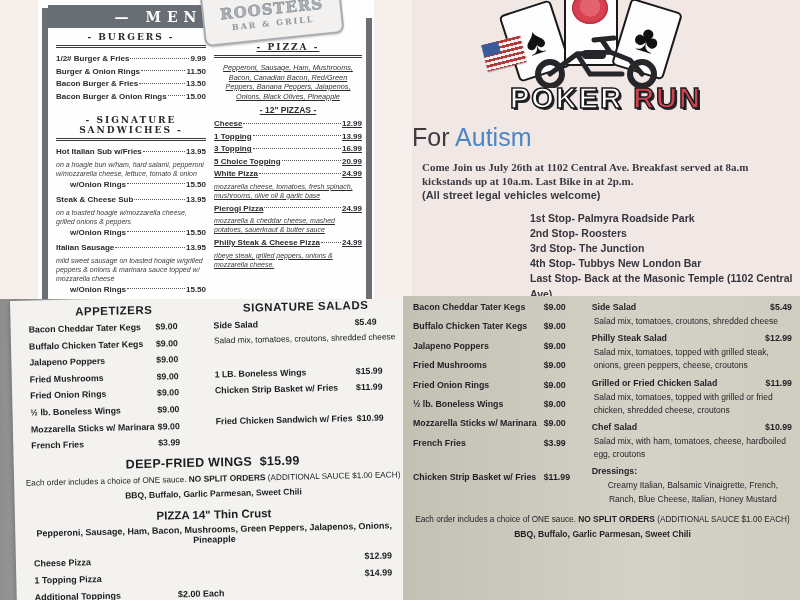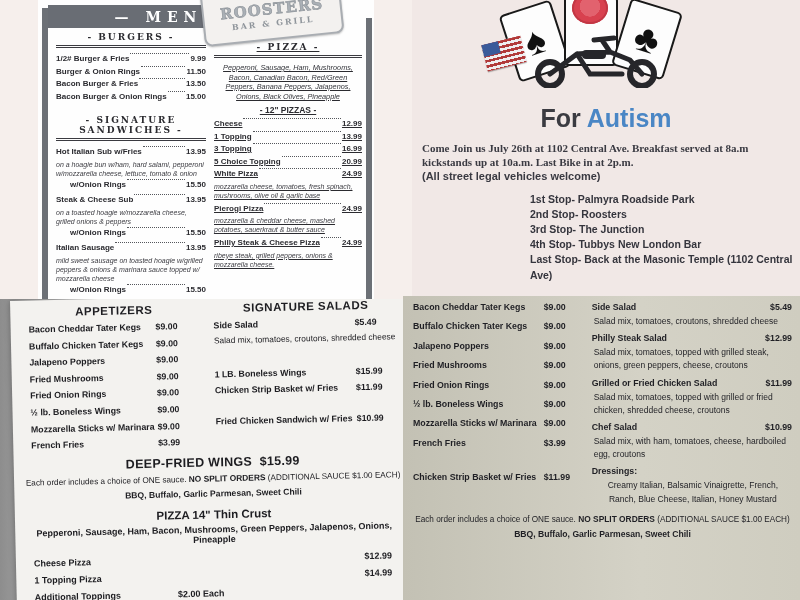--- a/index.html
+++ b/index.html
@@ -18,21 +18,21 @@
   .tl-logo{position:absolute;left:202px;top:-16px;width:136px;height:52px;background:#f3f1ef;
     border:2px solid #a9adb2;border-radius:8px;transform:rotate(-6deg);text-align:center;
     box-shadow:0 1px 2px rgba(0,0,0,.25);}
   .tl-logo .l1{margin-top:14px;font-family:"DejaVu Serif",serif;font-weight:bold;font-size:15px;
     color:#aab0b6;letter-spacing:1px;-webkit-text-stroke:.6px #8b9197;}
   .tl-logo .l2{font-family:"DejaVu Serif",serif;font-weight:bold;font-size:8px;color:#8f959b;letter-spacing:2px;}
   .tl-col1{position:absolute;left:56px;top:32px;width:150px;color:#2b2b30;}
   .tl-col2{position:absolute;left:214px;top:42px;width:148px;color:#2b2b30;text-decoration:underline;}
   .tl-h{font-family:"DejaVu Serif",serif;font-weight:bold;font-size:9px;letter-spacing:2px;
     text-align:center;border-bottom:3px double #3a3a40;padding-bottom:3px;margin-bottom:5px;}
-  .tl-row{display:flex;align-items:flex-start;font-size:8px;font-weight:bold;line-height:12.5px;}
+  .tl-row{display:flex;align-items:center;font-size:8px;font-weight:bold;line-height:12.5px;}
   .tl-lead{flex:1;border-bottom:1px dotted #55575c;margin:0 1px 2px 1px;}
   .tl-desc{font-size:7px;font-style:italic;color:#3c3c42;line-height:9px;margin:1px 0 1px 0;}
   .tl-sub{padding-left:14px;}
   .tl-sec{margin-top:12px;}
   .tl-top-list{font-size:7.3px;font-style:italic;text-align:center;line-height:9.5px;margin:3px 0 4px 0;color:#33343a;}
   .tl-size{font-size:8.5px;font-weight:bold;text-align:center;margin:2px 0 3px 0;}
   .tl-ent{margin-bottom:3px;}
 
   
   .tr{left:412px;top:0;width:388px;height:296px;background:#f1e8e6;color:#34343c;}
@@ -45,21 +45,21 @@
   .chip{position:absolute;left:160px;top:-8px;width:36px;height:32px;border-radius:50%;
     background:radial-gradient(circle at 50% 45%, #e2626e 0 40%, #d8414f 41% 100%);
     box-shadow:0 0 0 2px #c23744 inset;}
   .flag{position:absolute;left:72px;top:40px;width:40px;height:27px;transform:rotate(-14deg);
     background:repeating-linear-gradient(#b23a3a 0 2.6px,#efeef0 2.6px 5.2px);box-shadow:0 1px 1px rgba(0,0,0,.3);}
   .flag .canton{position:absolute;left:0;top:0;width:17px;height:12px;background:#3a5a9a;}
   .moto{position:absolute;left:110px;top:34px;width:150px;height:54px;}
   .tr-title{text-align:center;font-weight:bold;font-size:29px;letter-spacing:2px;margin-top:-6px;}
   .tr-title .poker{color:#fff;-webkit-text-stroke:1.6px #17171a;text-shadow:2px 2px 0 #2a2a2e;}
   .tr-title .run{color:#cc4450;-webkit-text-stroke:1.4px #17171a;text-shadow:2px 2px 0 #2a2a2e;}
-  .tr-for{text-align:center;font-size:25px;font-weight:bold;margin-top:16px;}
+  .tr-for{font-size:25px;font-weight:normal;margin-top:8px;}
   .tr-for .for{color:#3b3b41;}
   .tr-for .autism{color:#4a86c5;}
   .tr-intro{margin:8px 6px 0 10px;font-size:11px;font-weight:bold;color:#3a3a42;line-height:1.3;font-family:Liberation Serif, serif;}
   .tr-intro2{margin:0 6px 0 10px;font-size:11px;font-weight:bold;color:#3a3a42;}
   .tr-stops{margin:10px 0 0 118px;font-size:10.5px;font-weight:bold;line-height:1.45;color:#35353d;}
 
   
   .bl{left:0;top:299px;width:403px;height:301px;background:linear-gradient(90deg,#8d8d8d,#c9c9c9 20%,#d9d9d9);}
   .bl-paper{position:absolute;left:10px;top:2px;width:398px;height:302px;background:#f3f2ef;
     transform:rotate(-1.3deg);transform-origin:top left;box-shadow:0 0 6px rgba(0,0,0,.35);
@@ -254,20 +254,24 @@
       <div class="flag">
           <div class="canton"></div>
         </div>
       <svg class="moto" viewBox="0 0 150 54">
         <circle cx="28" cy="40" r="12" fill="none" stroke="#26262a" stroke-width="6"></circle>
         <circle cx="120" cy="40" r="12" fill="none" stroke="#26262a" stroke-width="6"></circle>
         <path d="M28 40 L55 20 L88 18 L108 26 L120 40 M55 20 L68 40 L100 40 M88 18 L80 6 M72 6 L92 4" fill="none" stroke="#26262a" stroke-width="5" stroke-linecap="round"></path>
         <rect x="60" y="16" width="24" height="9" rx="4" fill="#26262a"></rect>
       </svg>
     </div>
+    <div class="tr-title">
+      <span class="poker">POKER</span>
+      <span class="run">RUN</span>
+    </div>
     <div class="tr-for">
       <span class="for">For</span>
       <span class="autism">Autism</span>
     </div>
     <div class="tr-intro">Come Join us July 26th at 1102 Central Ave. Breakfast served at 8a.m kickstands up at 10a.m. Last Bike in at 2p.m.</div>
     <div class="tr-intro2">(All street legal vehicles welcome)</div>
     <div class="tr-stops">
       <div>1st Stop- Palmyra Roadside Park</div>
       <div>2nd Stop- Roosters</div>
       <div>3rd Stop- The Junction</div>

